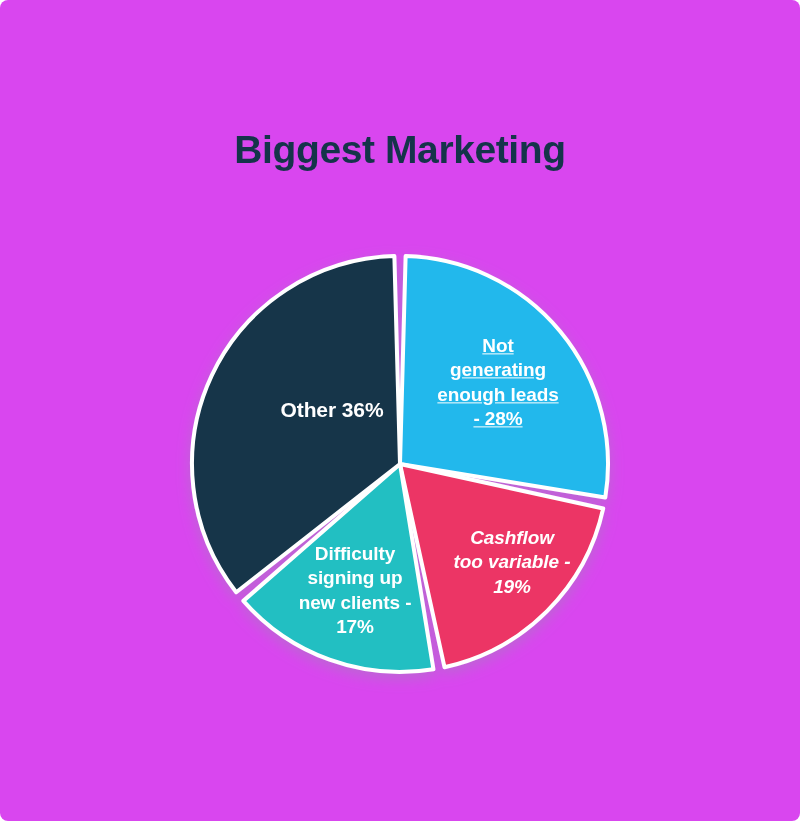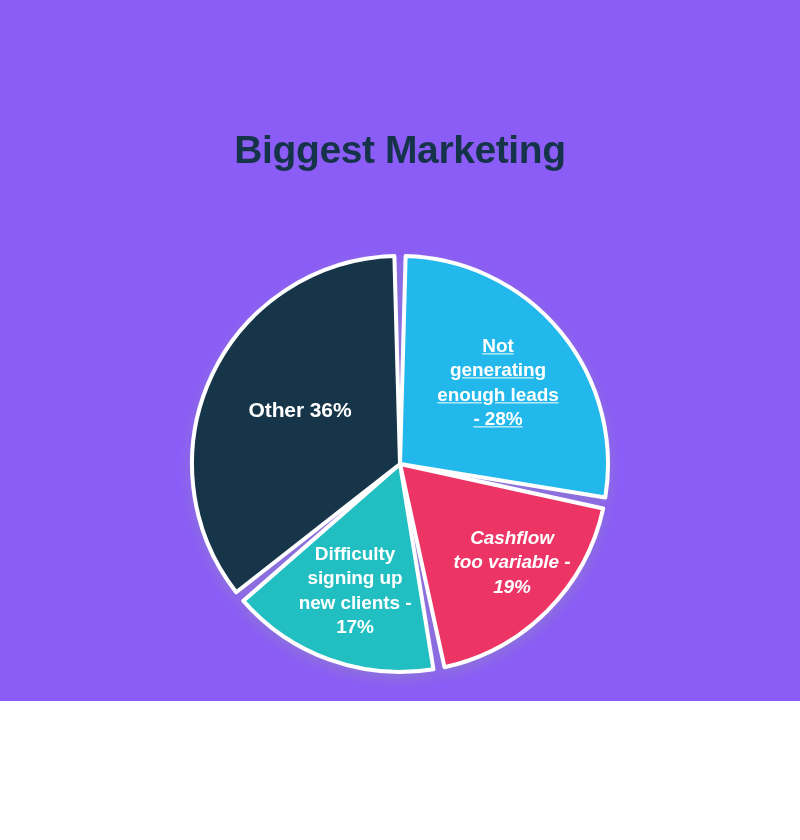--- a/index.html
+++ b/index.html
@@ -9,22 +9,23 @@
   body {
     width: 800px;
     height: 840px;
     background: #ffffff;
     font-family: "Liberation Sans", sans-serif;
     overflow: hidden;
   }
   .figure {
     position: relative;
     width: 800px;
-    height: 701px;
-    background: #8b5cf6;
+    height: 821px;
+    background: #d946ef;
+    border-radius: 8px;
   }
   .chart-title {
     position: absolute;
     left: 0;
     top: 126px;
     width: 800px;
     text-align: center;
     color: #15344A;
     font-size: 39px;
     font-weight: bold;
@@ -53,20 +54,21 @@
     font-weight: bold;
     line-height: 1.28;
     text-align: center;
     letter-spacing: -0.1px;
     white-space: pre-line;
     transform: translate(-50%, -50%);
     pointer-events: none;
   }
   .label-other {
     font-size: 21px;
+    margin-left: 32px;
   }
 </style>
 </head>
 <body>
 
 <div class="figure">
 
   <div class="chart-title">
     <span class="title-line">Biggest Marketing</span>
   </div>

